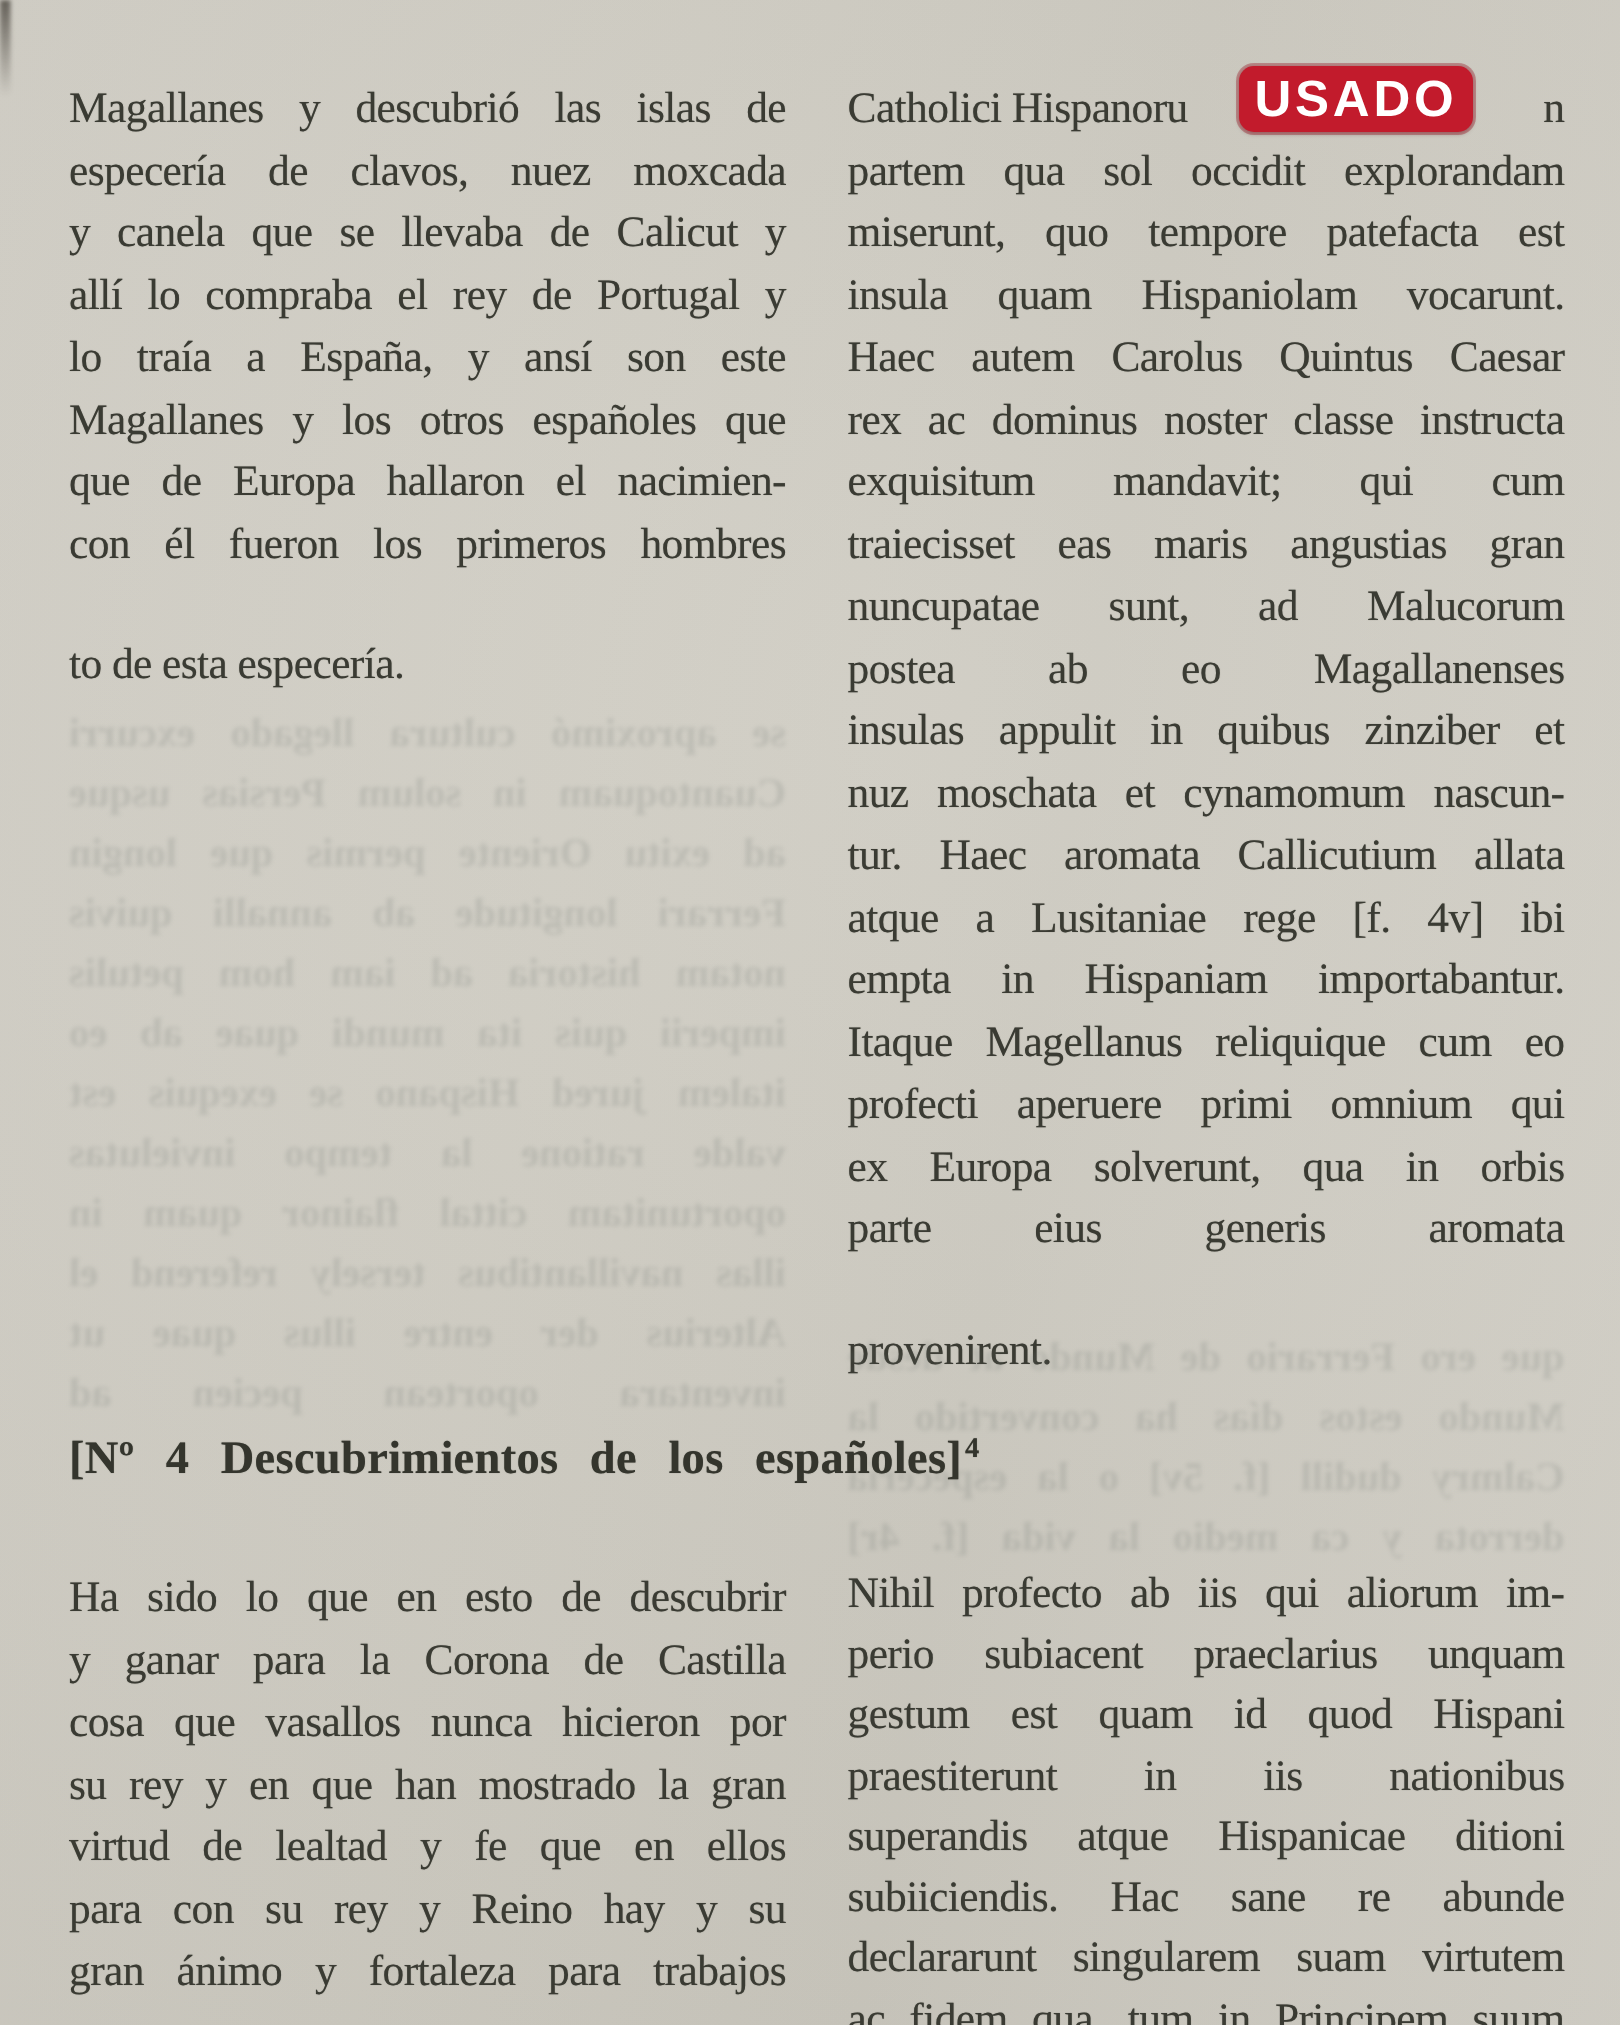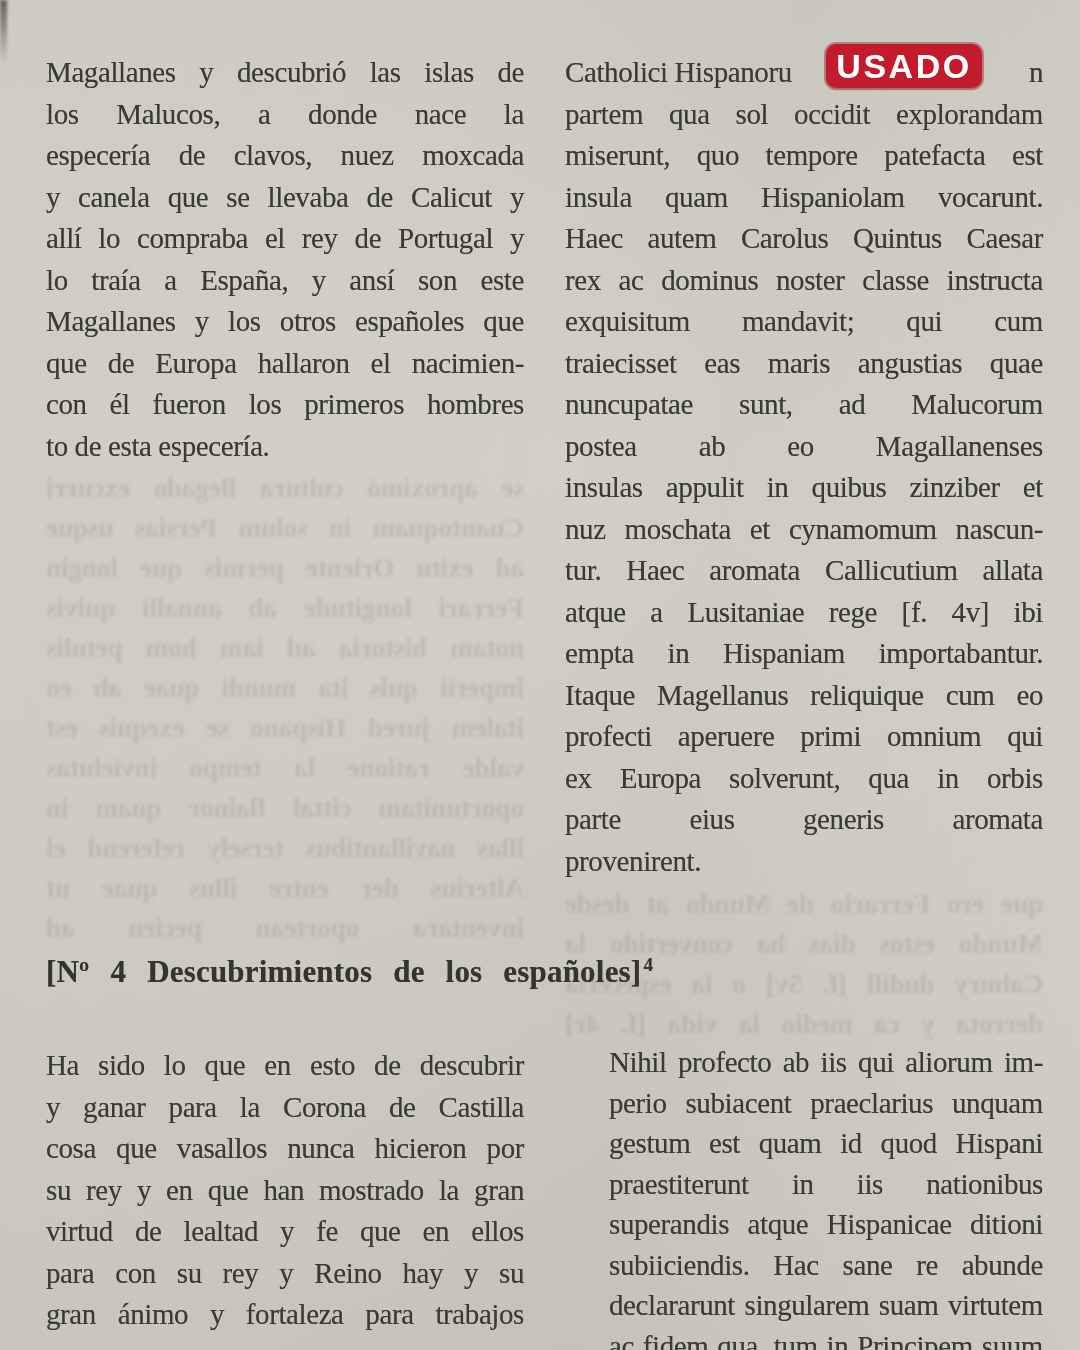--- a/index.html
+++ b/index.html
@@ -21,26 +21,26 @@
     filter:blur(1.5px);
   }
   .col { position:absolute; width:478px; }
   .line {
     font-size:29px; line-height:41.5px; height:41.5px;
     letter-spacing:-0.4px;
     text-align:justify; text-align-last:justify;
     white-space:nowrap; overflow:visible;
     text-shadow:0 0 0.6px rgba(58,59,51,0.55);
   }
-  .end-left .line:last-child { text-align-last:left; }
+  .end-left .line:last-child { text-align-last:left;margin-top:39px; }
   #left-top   { left:46px;  top:52px;  }
   #right-top  { left:565px; top:52px;font-family:Liberation Serif, serif;  }
   #left-bottom  { left:46px;  top:1045px; }
   #right-bottom { left:565px; top:1042px; }
-  #right-bottom .line { line-height:40.5px; height:40.5px;margin-left:44px; }
+  #right-bottom .line { line-height:40.5px; height:40.5px; }
   .first-line { display:flex; justify-content:space-between; }
   .heading {
     position:absolute; left:46px; top:954px; width:815px;
     font-size:31px; font-weight:bold; letter-spacing:0.2px;
     word-spacing:13px; white-space:nowrap;
     color:#34352d;
     text-shadow:0 0 0.6px rgba(52,53,45,0.6);
   }
   .heading sup { font-size:19px; vertical-align:super; margin-left:2px; }
   .ghost {
@@ -72,21 +72,20 @@
 </style>
 </head>
 <body>
 
 <div class="page">
 
   <div class="edge-shadow"></div>
 
   <div class="col end-left" id="left-top">
       <div class="line">Magallanes y descubrió las islas de</div>
-      <div class="line">los Malucos, a donde nace la</div>
       <div class="line">especería de clavos, nuez moxcada</div>
       <div class="line">y canela que se llevaba de Calicut y</div>
       <div class="line">allí lo compraba el rey de Portugal y</div>
       <div class="line">lo traía a España, y ansí son este</div>
       <div class="line">Magallanes y los otros españoles que</div>
       <div class="line">que de Europa hallaron el nacimien-</div>
       <div class="line">con él fueron los primeros hombres</div>
       <div class="line">to de esta especería.</div>
     </div>
 
@@ -95,21 +94,21 @@
       <span>Catholici Hispanoru</span>
       <span>n</span>
     </div>
     <div class="end-left">
         <div class="line">partem qua sol occidit explorandam</div>
         <div class="line">miserunt, quo tempore patefacta est</div>
         <div class="line">insula quam Hispaniolam vocarunt.</div>
         <div class="line">Haec autem Carolus Quintus Caesar</div>
         <div class="line">rex ac dominus noster classe instructa</div>
         <div class="line">exquisitum mandavit; qui cum</div>
-        <div class="line">traiecisset eas maris angustias quae</div>
+        <div class="line">traiecisset eas maris angustias gran</div>
         <div class="line">nuncupatae sunt, ad Malucorum</div>
         <div class="line">postea ab eo Magallanenses</div>
         <div class="line">insulas appulit in quibus zinziber et</div>
         <div class="line">nuz moschata et cynamomum nascun-</div>
         <div class="line">tur. Haec aromata Callicutium allata</div>
         <div class="line">atque a Lusitaniae rege [f. 4v] ibi</div>
         <div class="line">empta in Hispaniam importabantur.</div>
         <div class="line">Itaque Magellanus reliquique cum eo</div>
         <div class="line">profecti aperuere primi omnium qui</div>
         <div class="line">ex Europa solverunt, qua in orbis</div>

